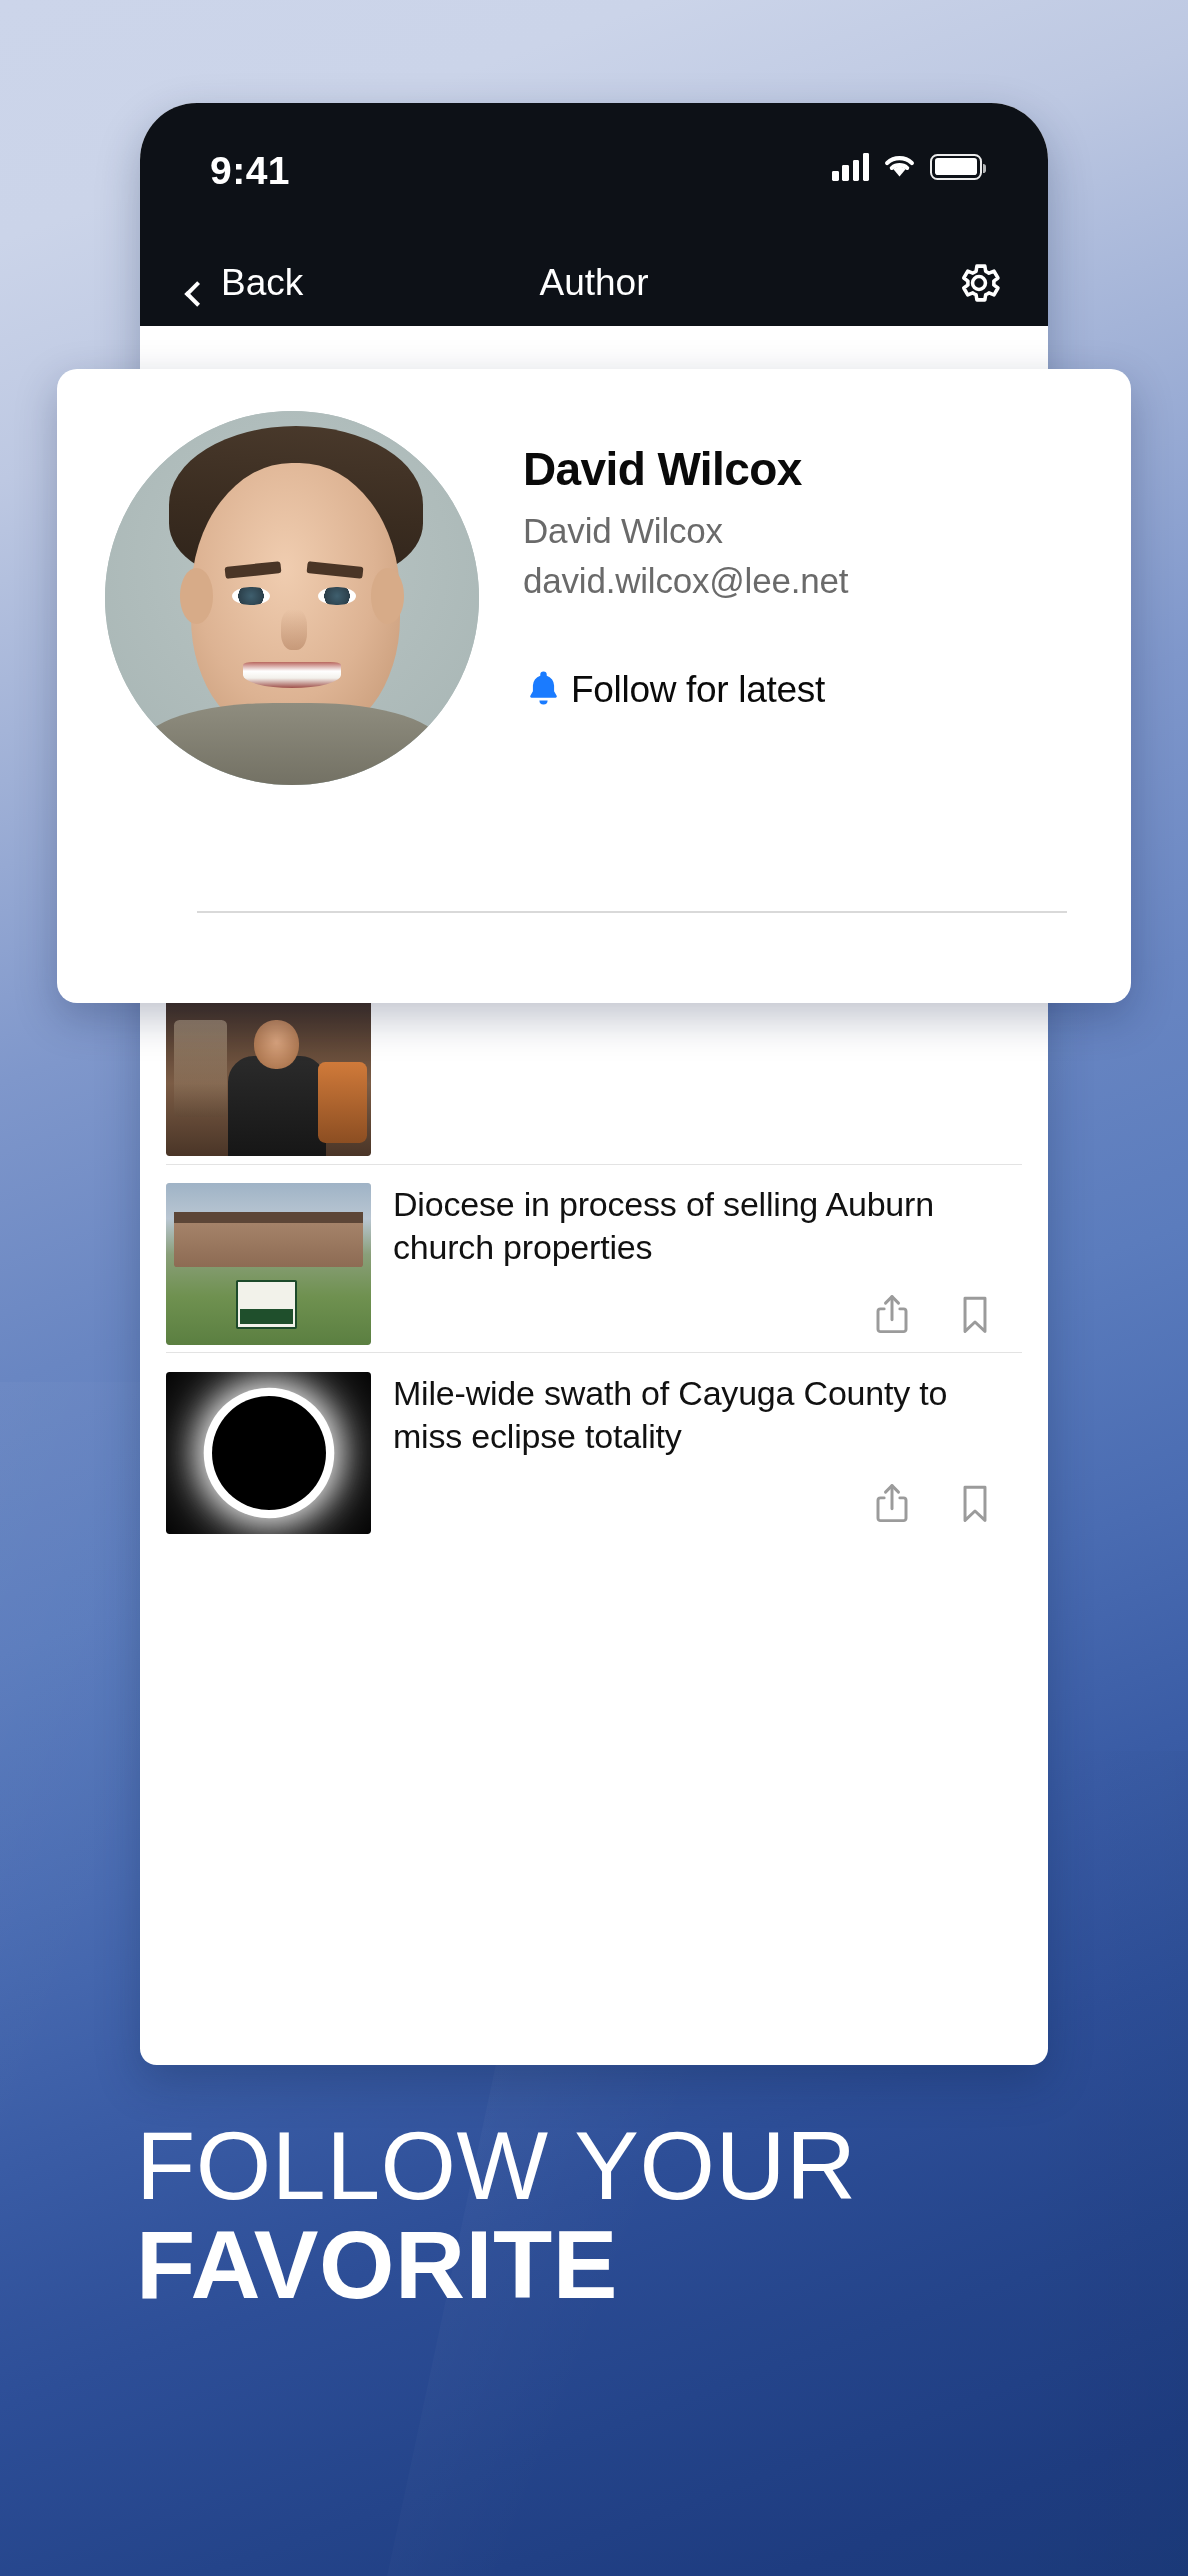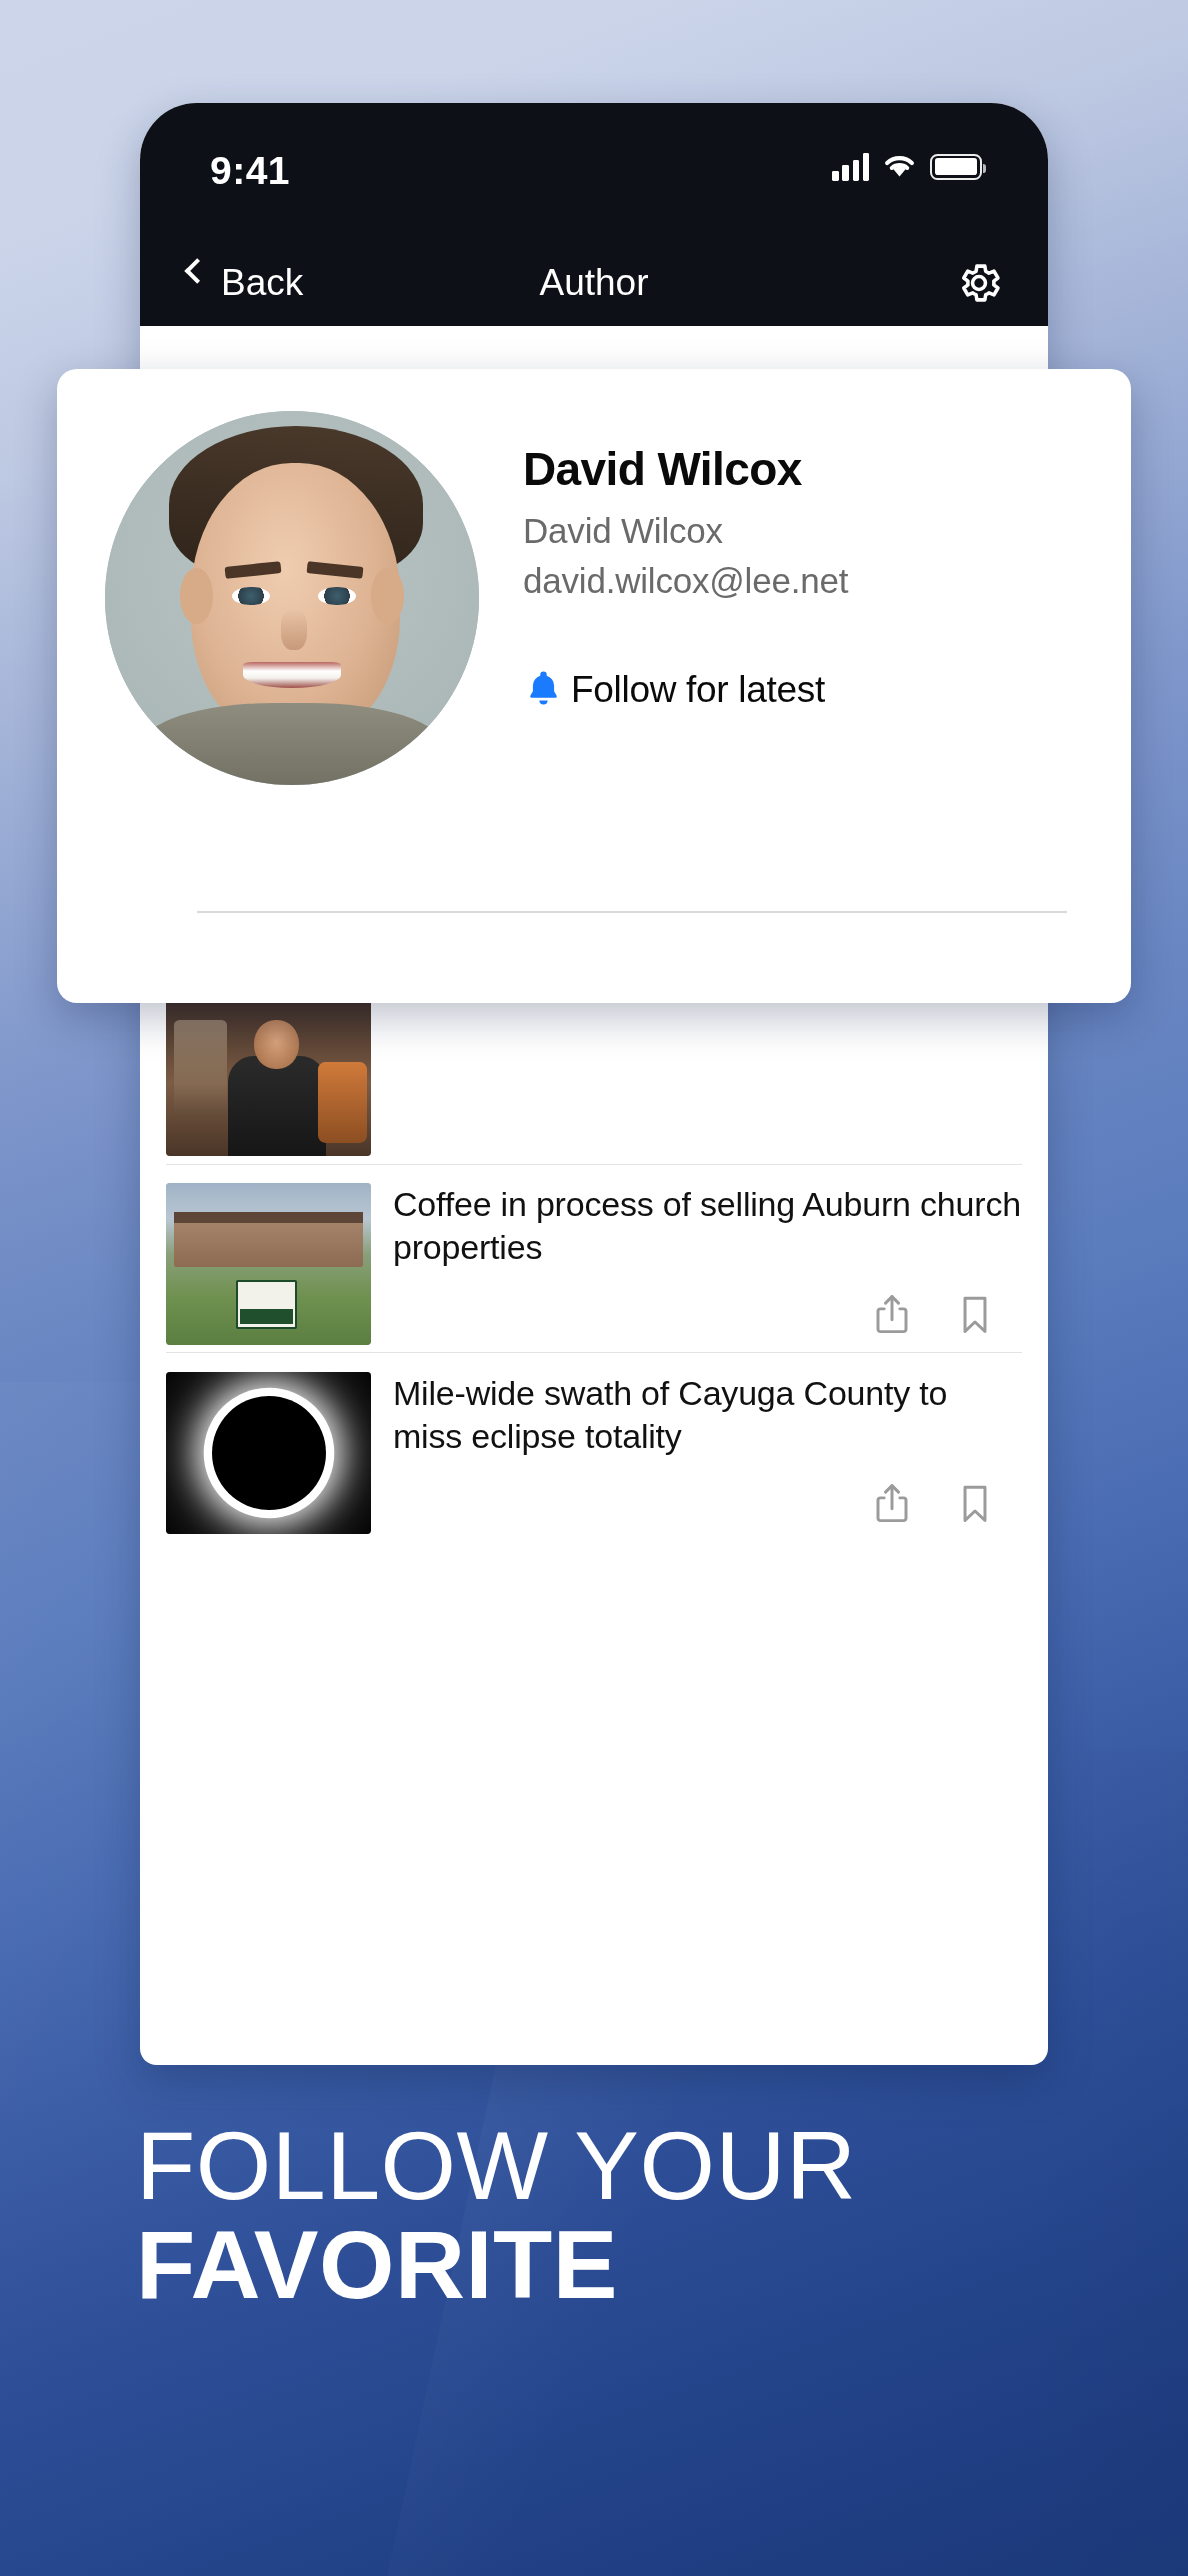--- a/index.html
+++ b/index.html
@@ -83,21 +83,21 @@
 
   
   #navbar {
     position: relative;
     height: 87px;
     background: #0d1117;
     color: #ffffff;
   }
   #back-btn {
     position: absolute; left: 48px; top: 50%; transform: translateY(-50%);
-    display: flex; align-items: flex-start; gap: 14.7px;
+    display: flex; align-items: flex-end; gap: 14.7px;
     cursor: pointer;
   }
   #back-btn .chev {
     width: 18.4px; height: 18.4px;
     border-left: 4.6px solid #fff; border-bottom: 4.6px solid #fff;
     transform: rotate(45deg);
   }
   #back-label { font-size: 37px; font-weight: 400; }
   #nav-title {
     position: absolute; left: 0; right: 0; top: 50%; transform: translateY(-50%);
@@ -340,21 +340,21 @@
       </div>
 
       <div class="article">
         <div class="thumb">
           <div class="sc sc3">
               <span class="d"></span>
               <span class="c"></span>
             </div>
         </div>
         <div class="art-right">
-          <div class="headline">Coffee in process of selling Auburn church properties</div>
+          <div class="headline">Diocese in process of selling Auburn church properties</div>
           <div class="actions">
             <span class="act">
               <svg viewBox="0 0 24 26" width="42" height="48" aria-hidden="true">
                 <path d="M7.5 9.5H5.4A1.4 1.4 0 0 0 4 10.9v10.2a1.4 1.4 0 0 0 1.4 1.4h13.2a1.4 1.4 0 0 0 1.4-1.4V10.9a1.4 1.4 0 0 0-1.4-1.4h-2.1" fill="none" stroke="#9b9b9b" stroke-width="1.7" stroke-linecap="round"></path>
                 <path d="M12 2.6v13.1" fill="none" stroke="#9b9b9b" stroke-width="1.7" stroke-linecap="round"></path>
                 <path d="M8.3 6.2 12 2.5l3.7 3.7" fill="none" stroke="#9b9b9b" stroke-width="1.7" stroke-linecap="round" stroke-linejoin="round"></path>
               </svg>
             </span>
             <span class="act">
               <svg viewBox="0 0 24 26" width="42" height="48" aria-hidden="true">

